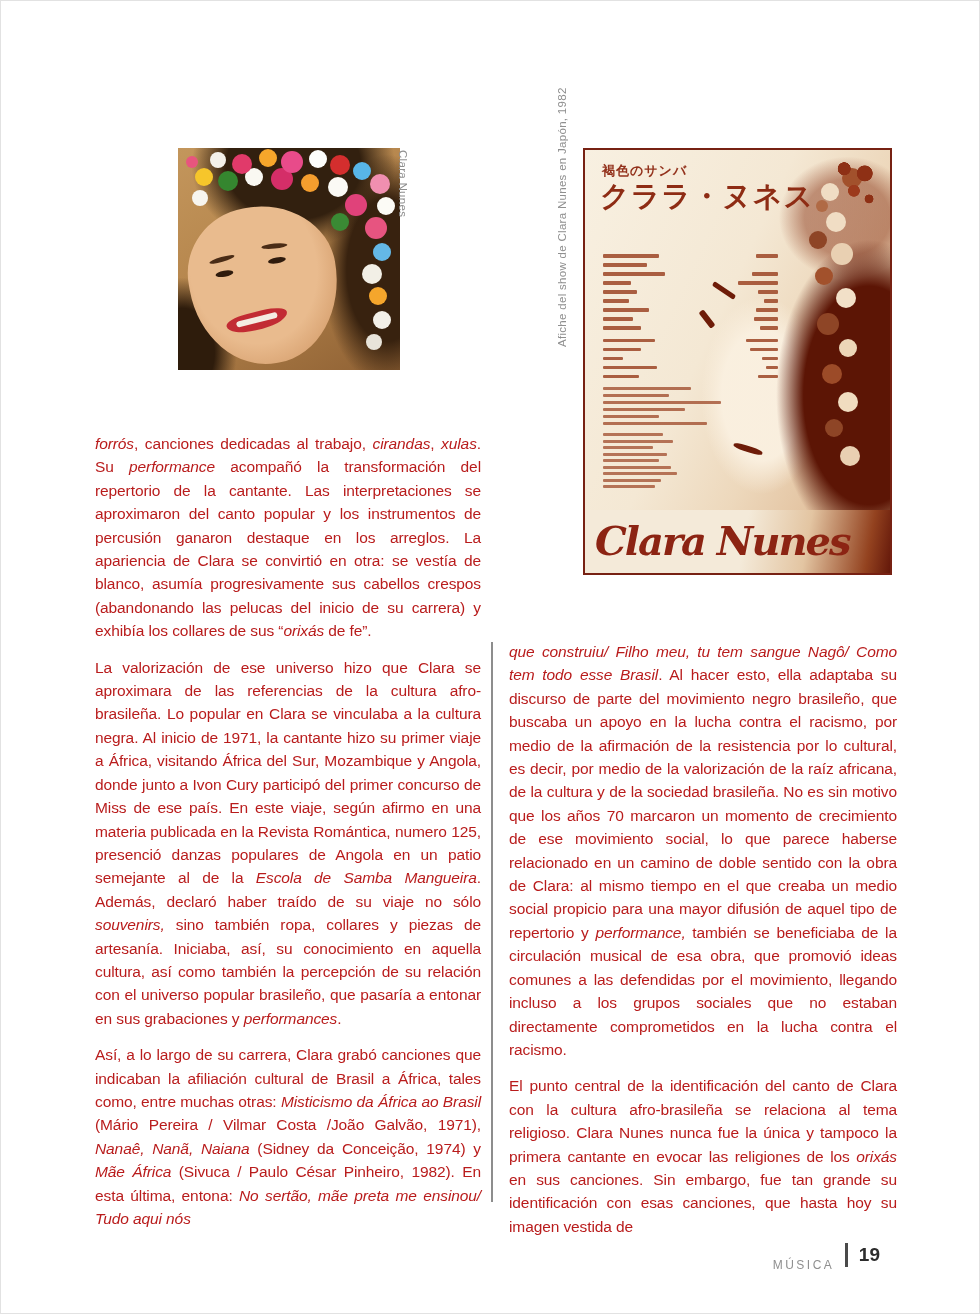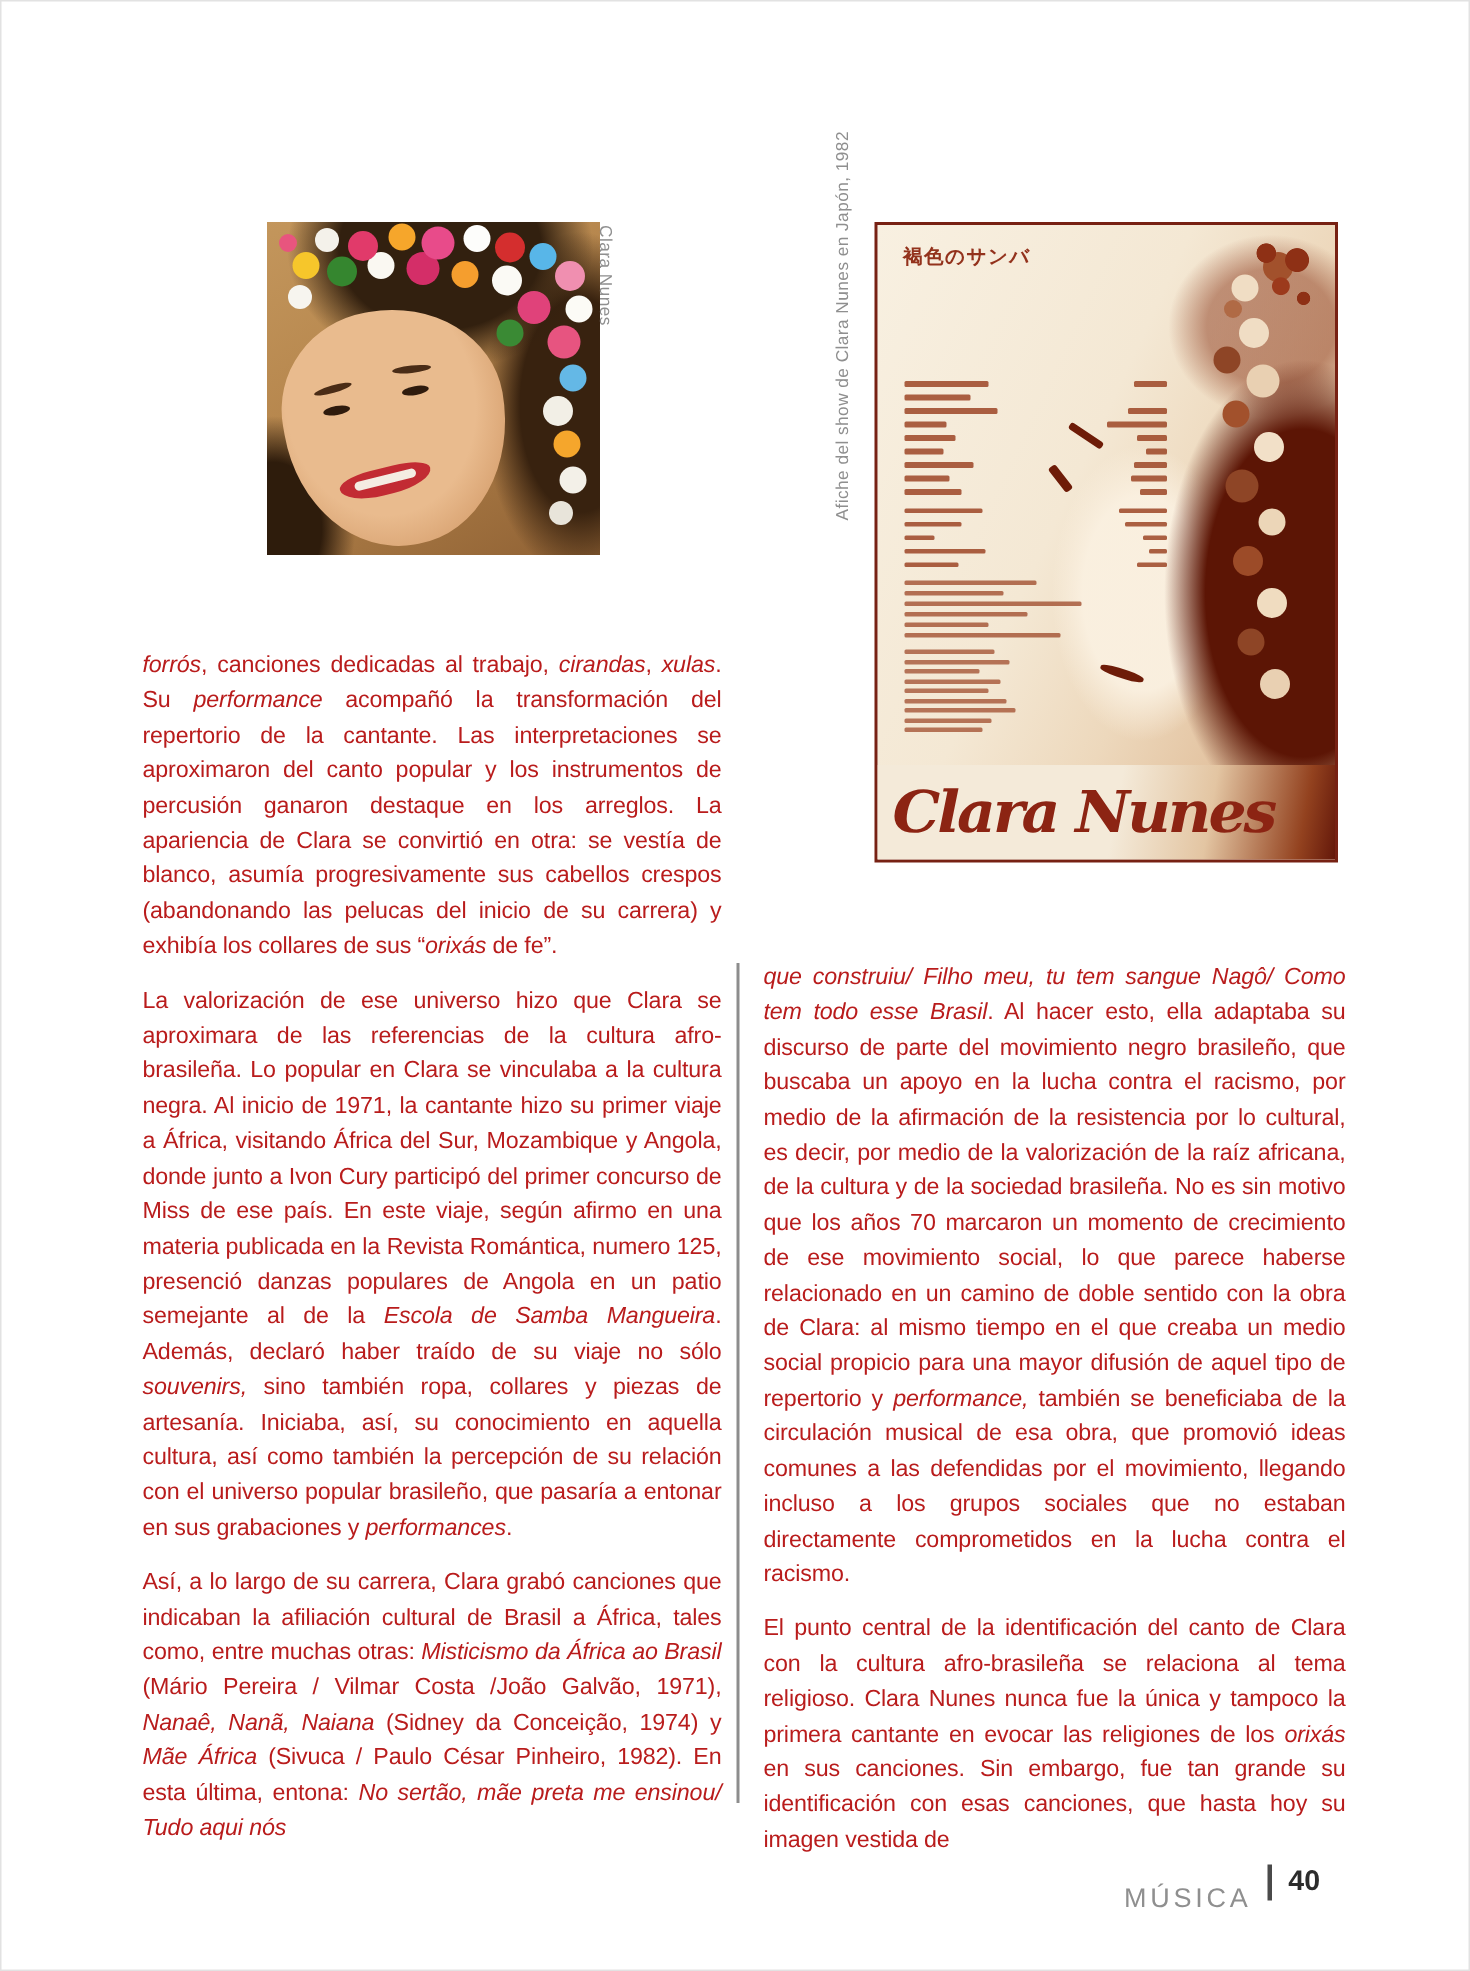--- a/index.html
+++ b/index.html
@@ -80,21 +80,21 @@
   .col{position:absolute;font-size:15.5px;line-height:23.4px;letter-spacing:-.1px;color:#b91c1c;
        text-align:justify;}
   .col p{margin:0 0 13px 0;}
   .col .em{font-style:italic;}
   .col-left{left:95px;top:432px;width:386px;}
   .col-right{left:509px;top:640px;width:388px;}
   .col-divider{position:absolute;left:491px;top:642px;width:1.5px;height:560px;background:#8d8d8d;}
 
   
   .footer{position:absolute;top:1240px;right:100px;display:flex;align-items:center;height:30px;}
-  .footer .section{font-size:18px;letter-spacing:2.5px;color:#8f8f8f;margin-top:20px;}
+  .footer .section{font-size:12px;letter-spacing:2.5px;color:#8f8f8f;margin-top:20px;}
   .footer .rule{width:2.5px;height:24px;background:#4a4a4a;margin:0 11px;}
   .footer .num{font-size:19px;font-weight:bold;color:#2c2c2c;}
 </style>
 </head>
 <body>
 
 <div class="page">
 
   <figure class="photo" style="margin:0">
     <div class="face">
@@ -111,20 +111,21 @@
   <div class="caption-v photo-caption">Clara Nunes</div>
 
   <div class="caption-v poster-caption">Afiche del show de Clara Nunes en Japón, 1982</div>
   <div class="poster">
     <div class="sepia-dots"></div>
     <div class="eye-stroke"></div>
     <div class="nose-stroke"></div>
     <div class="lip-stroke"></div>
     <div class="crest"></div>
     <div class="jp-sub">褐色のサンバ</div>
+    <div class="jp-title">クララ・ヌネス</div>
     <div class="credits">
         <div class="credit-group g1">
           <div class="credit-row">
             <i style="width: 56px;"></i>
             <i style="width: 22px;"></i>
           </div>
           <div class="credit-row">
             <i style="width: 44px;"></i>
           </div>
           <div class="credit-row">
@@ -240,16 +241,16 @@
     </section>
   <div class="col-divider"></div>
   <section class="col col-right">
       <p><span class="em">que construiu/ Filho meu, tu tem sangue Nagô/ Como tem todo esse Brasil</span><span>. Al hacer esto, ella adaptaba su discurso de parte del movimiento negro brasileño, que buscaba un apoyo en la lucha contra el racismo, por medio de la afirmación de la resistencia por lo cultural, es decir, por medio de la valorización de la raíz africana, de la cultura y de la sociedad brasileña. No es sin motivo que los años 70 marcaron un momento de crecimiento de ese movimiento social, lo que parece haberse relacionado en un camino de doble sentido con la obra de Clara: al mismo tiempo en el que creaba un medio social propicio para una mayor difusión de aquel tipo de repertorio y </span><span class="em">performance,</span><span> también se beneficiaba de la circulación musical de esa obra, que promovió ideas comunes a las defendidas por el movimiento, llegando incluso a los grupos sociales que no estaban directamente comprometidos en la lucha contra el racismo.</span></p>
       <p><span>El punto central de la identificación del canto de Clara con la cultura afro-brasileña se relaciona al tema religioso. Clara Nunes nunca fue la única y tampoco la primera cantante en evocar las religiones de los </span><span class="em">orixás</span><span> en sus canciones. Sin embargo, fue tan grande su identificación con esas canciones, que hasta hoy su imagen vestida de</span></p>
     </section>
 
   <footer class="footer">
     <span class="section">MÚSICA</span>
     <span class="rule"></span>
-    <span class="num">40</span>
+    <span class="num">19</span>
   </footer>
 
 </div>
 
 </body></html>

